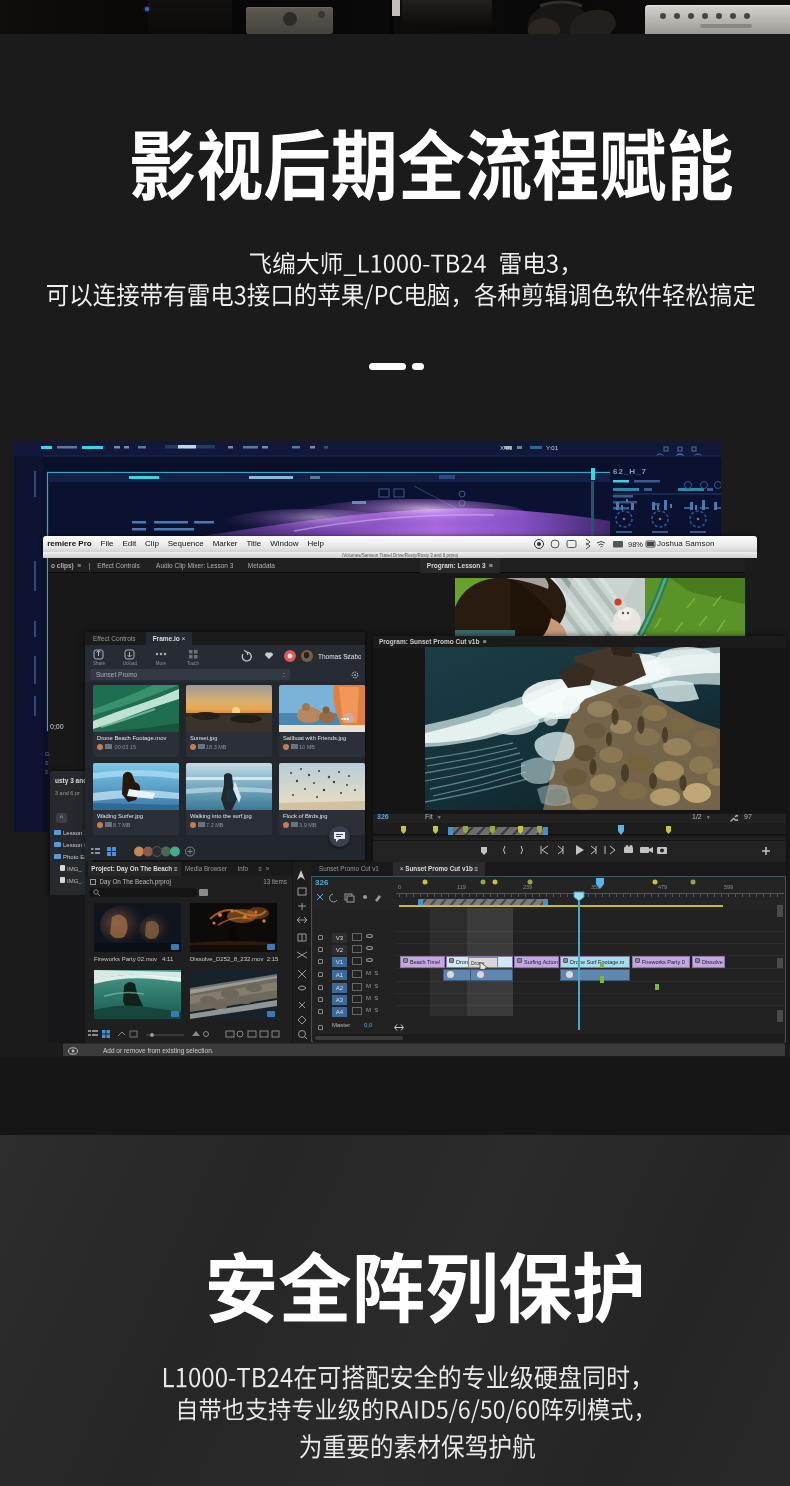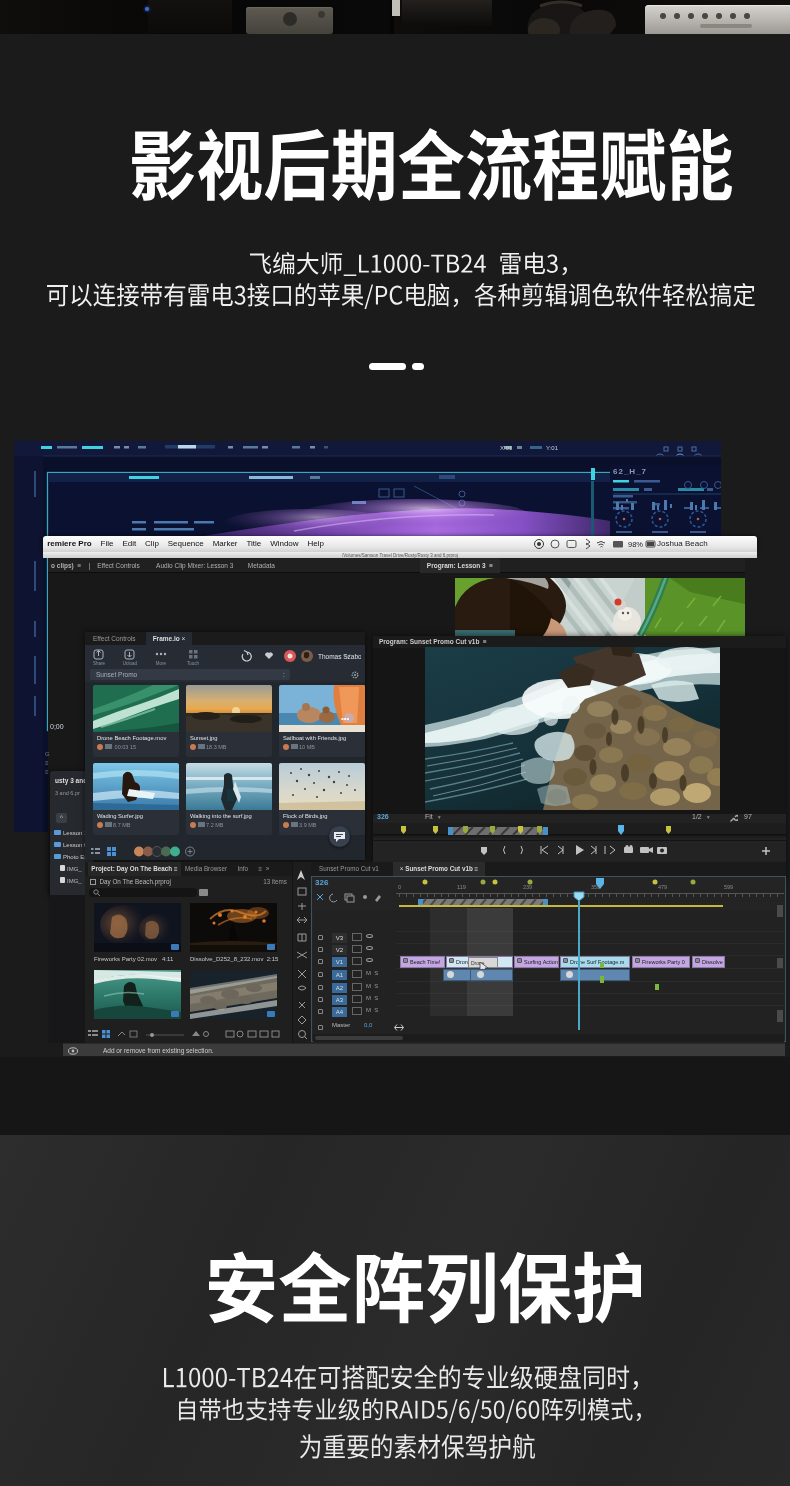--- a/index.html
+++ b/index.html
@@ -240,21 +240,21 @@
       <circle cx="8" cy="6" r="2" fill="#333"></circle> 
       <circle cx="24" cy="6" r="4" fill="none" stroke="#555"></circle> 
       <rect x="36" y="2.5" width="9" height="7" rx="1.5" fill="none" stroke="#555"></rect> 
       <path d="M55 1 L59 4 L55 7 M55 11 L59 8 L55 5" stroke="#444" fill="none"></path> 
       <path d="M66 5 q4 -3 8 0 M67.5 7 q2.5 -2 5 0 M69.5 9 q1 -1 2 0" stroke="#444" fill="none"></path> 
       <rect x="82" y="3" width="10" height="6.5" rx="1" fill="#555"></rect> 
       <text x="97" y="9" font-size="7.5" fill="#222" font-family="Liberation Sans">98%</text> 
       <rect x="115" y="3" width="9" height="6" rx="1" fill="none" stroke="#444"></rect>
       <rect x="116" y="4" width="7" height="4" fill="#444"></rect>
     </svg>
-    <div class="a" style="left:614px;top:0;width:96px;height:16px;font-size:8px;line-height:16px;color:#222">Joshua Beach</div>
+    <div class="a" style="left:614px;top:0;width:96px;height:16px;font-size:8px;line-height:16px;color:#222">Joshua Samson</div>
 </div>
 <div class="a" style="left:43px;top:552px;width:714px;height:6px;background:linear-gradient(180deg,#efefef,#cfcfcf);overflow:hidden">
     <div style="text-align:center;font-size:5px;line-height:6px;color:#555;transform:scale(0.9)">/Volumes/Samson Travel Drive/Rusty/Rusty 3 and 6.prproj</div>
   </div>
 <div class="a" style="left:48px;top:558px;width:697px;height:485px;background:#181818"></div>
 <div class="a" style="left:48px;top:558px;width:697px;height:15px;background:#202020;border-bottom:1px solid #0d0d0d">
     <div class="a" style="left:3px;top:0;width:420px;font-size:6.5px;line-height:15px;color:#b0b0b0;white-space:nowrap"><b>o clips)</b>&nbsp;&nbsp;≡&nbsp;&nbsp;&nbsp;&nbsp;|&nbsp;&nbsp;&nbsp;&nbsp;Effect Controls&nbsp;&nbsp;&nbsp;&nbsp;&nbsp;&nbsp;&nbsp;&nbsp;&nbsp;Audio Clip Mixer: Lesson 3&nbsp;&nbsp;&nbsp;&nbsp;&nbsp;&nbsp;&nbsp;&nbsp;Metadata</div>
     <div class="a" style="left:372px;top:0;width:80px;height:15px;background:#282828;font-size:6.5px;line-height:15px;color:#d8d8d8;text-align:center;font-weight:bold">Program: Lesson 3&nbsp;&nbsp;≡</div>
 </div>
 <div class="a" style="left:455px;top:578px;width:290px;height:58px;overflow:hidden"><svg width="290" height="58"> 

